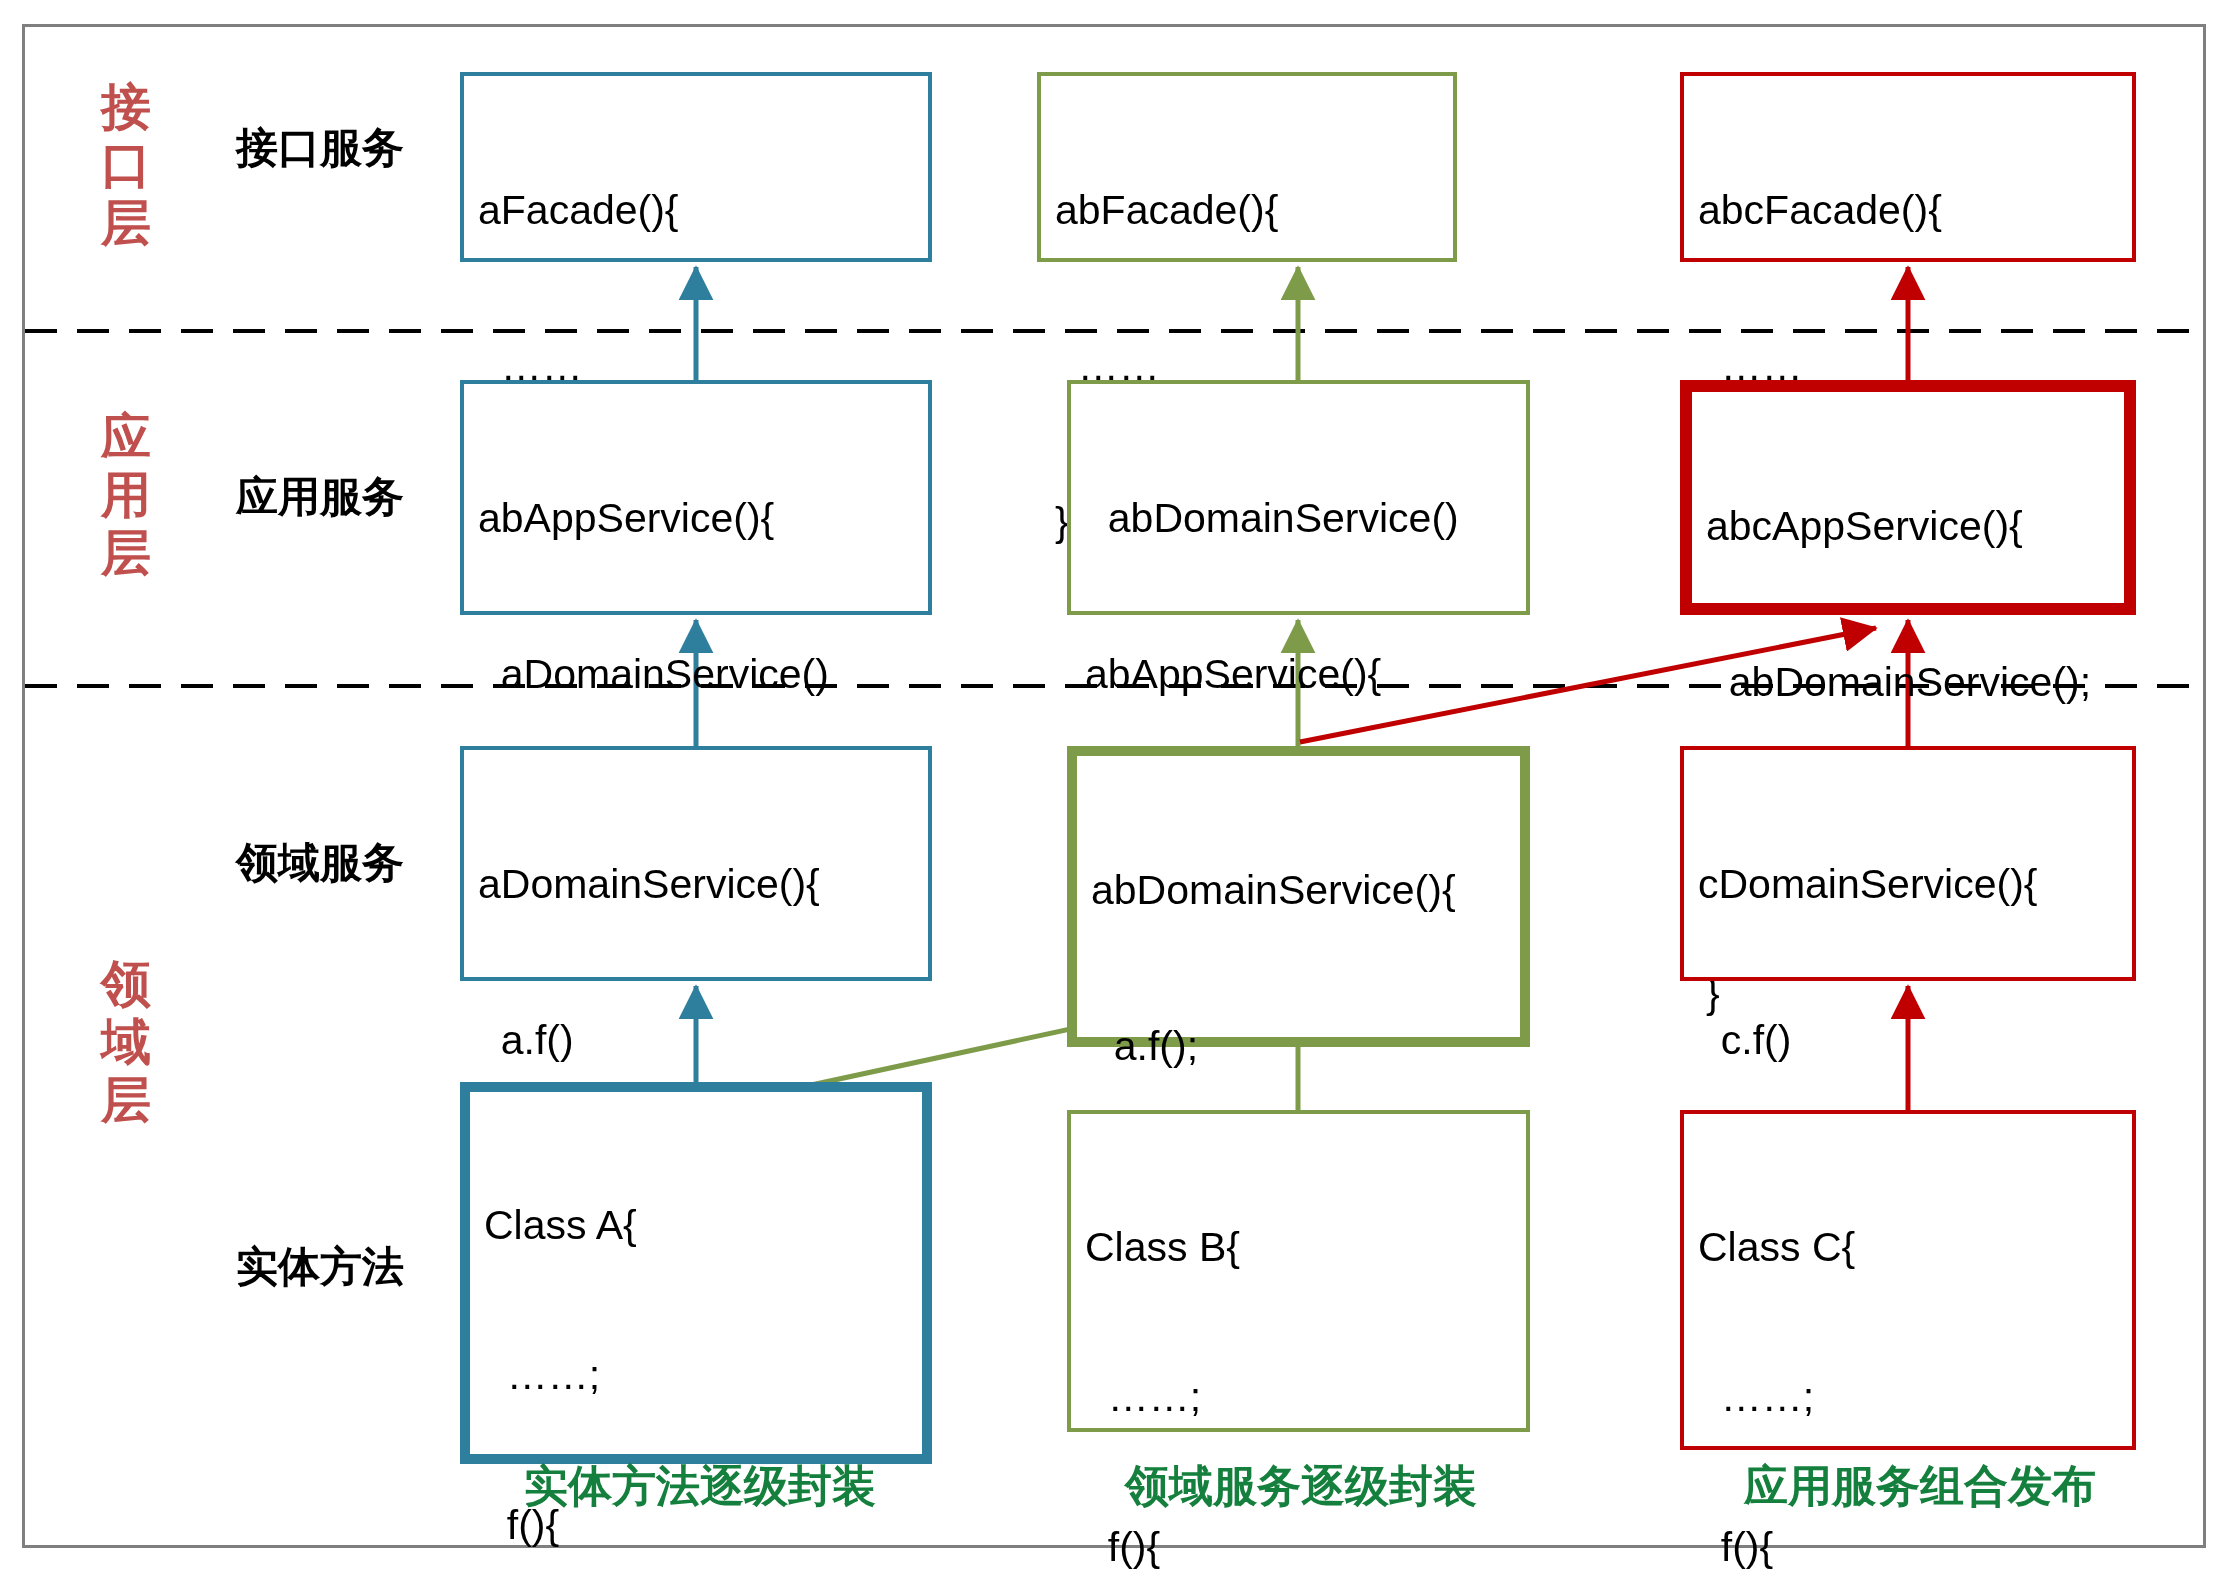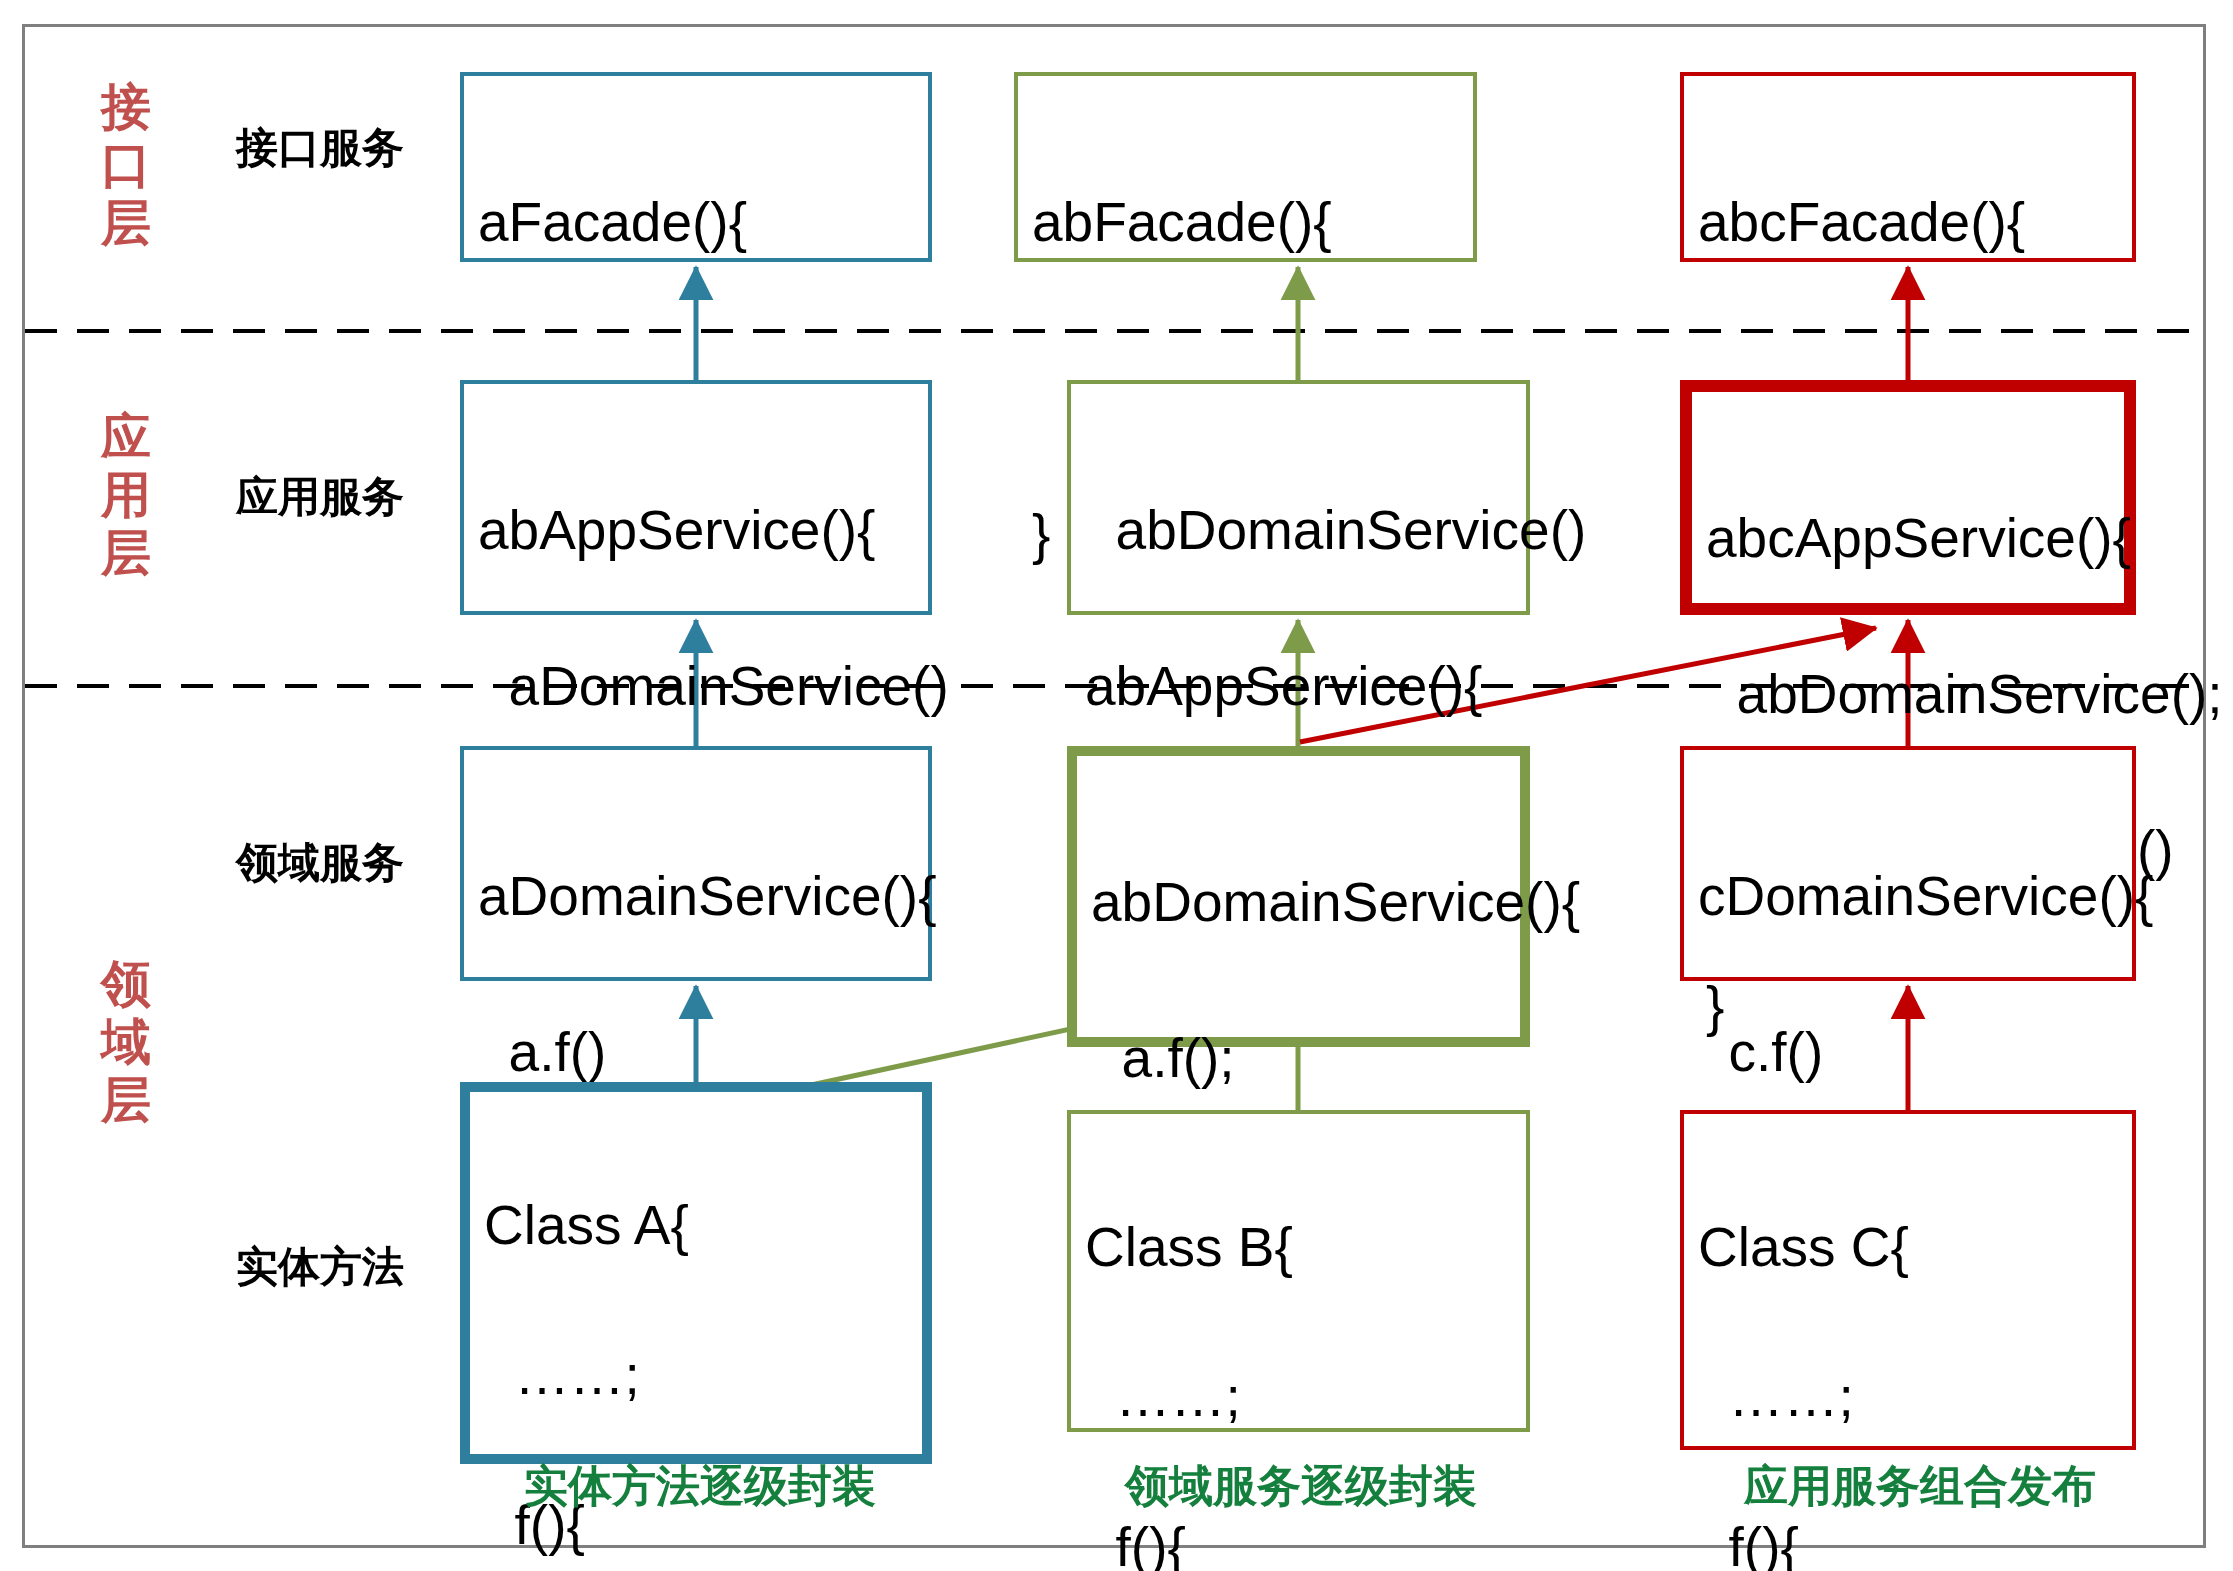--- a/index.html
+++ b/index.html
@@ -25,22 +25,22 @@
     color:#000;font-weight:bold;font-size:42px;line-height:44px;
   }
   .caption{
     position:absolute;width:600px;text-align:center;top:1462px;
     color:#15803d;font-weight:bold;font-size:44px;line-height:48px;
   }
   .box{
     position:absolute;box-sizing:border-box;background:#fff;
   }
   .box .code{
-    white-space:pre;color:#000;font-size:55px;line-height:52px;
-    padding:16px 6px 0 14px;
+    white-space:pre;color:#000;font-size:41px;line-height:52px;
+    padding:4px 6px 0 14px;
   }
   .box.tall .code{line-height:50px;padding-top:8px;}
   .teal-thin{border:4px solid #2e7e9d;}
   .green-thin{border:4px solid #7d9b49;}
   .red-thin{border:4px solid #c00000;}
   .teal-thick{border:10px solid #2e7e9d;}
   .green-thick{border:10px solid #7d9b49;}
   .red-thick{border:12px solid #c00000;}
 </style>
 </head>
@@ -91,21 +91,21 @@
   <div class="row-label" style="top:841px">领域服务</div>
   <div class="row-label" style="top:1245px">实体方法</div>
 
   <div class="box teal-thin" style="left:460px;top:72px;width:472px;height:190px">
     <div class="code">
       <div>aFacade(){</div>
       <div>  ……</div>
       <div>}</div>
     </div>
   </div>
-  <div class="box green-thin" style="left:1014px;top:72px;width:463px;height:190px">
+  <div class="box green-thin" style="left:1037px;top:72px;width:420px;height:190px">
     <div class="code">
       <div>abFacade(){</div>
       <div>  ……</div>
       <div>}</div>
     </div>
   </div>
   <div class="box red-thin" style="left:1680px;top:72px;width:456px;height:190px">
     <div class="code">
       <div>abcFacade(){</div>
       <div>  ……</div>

